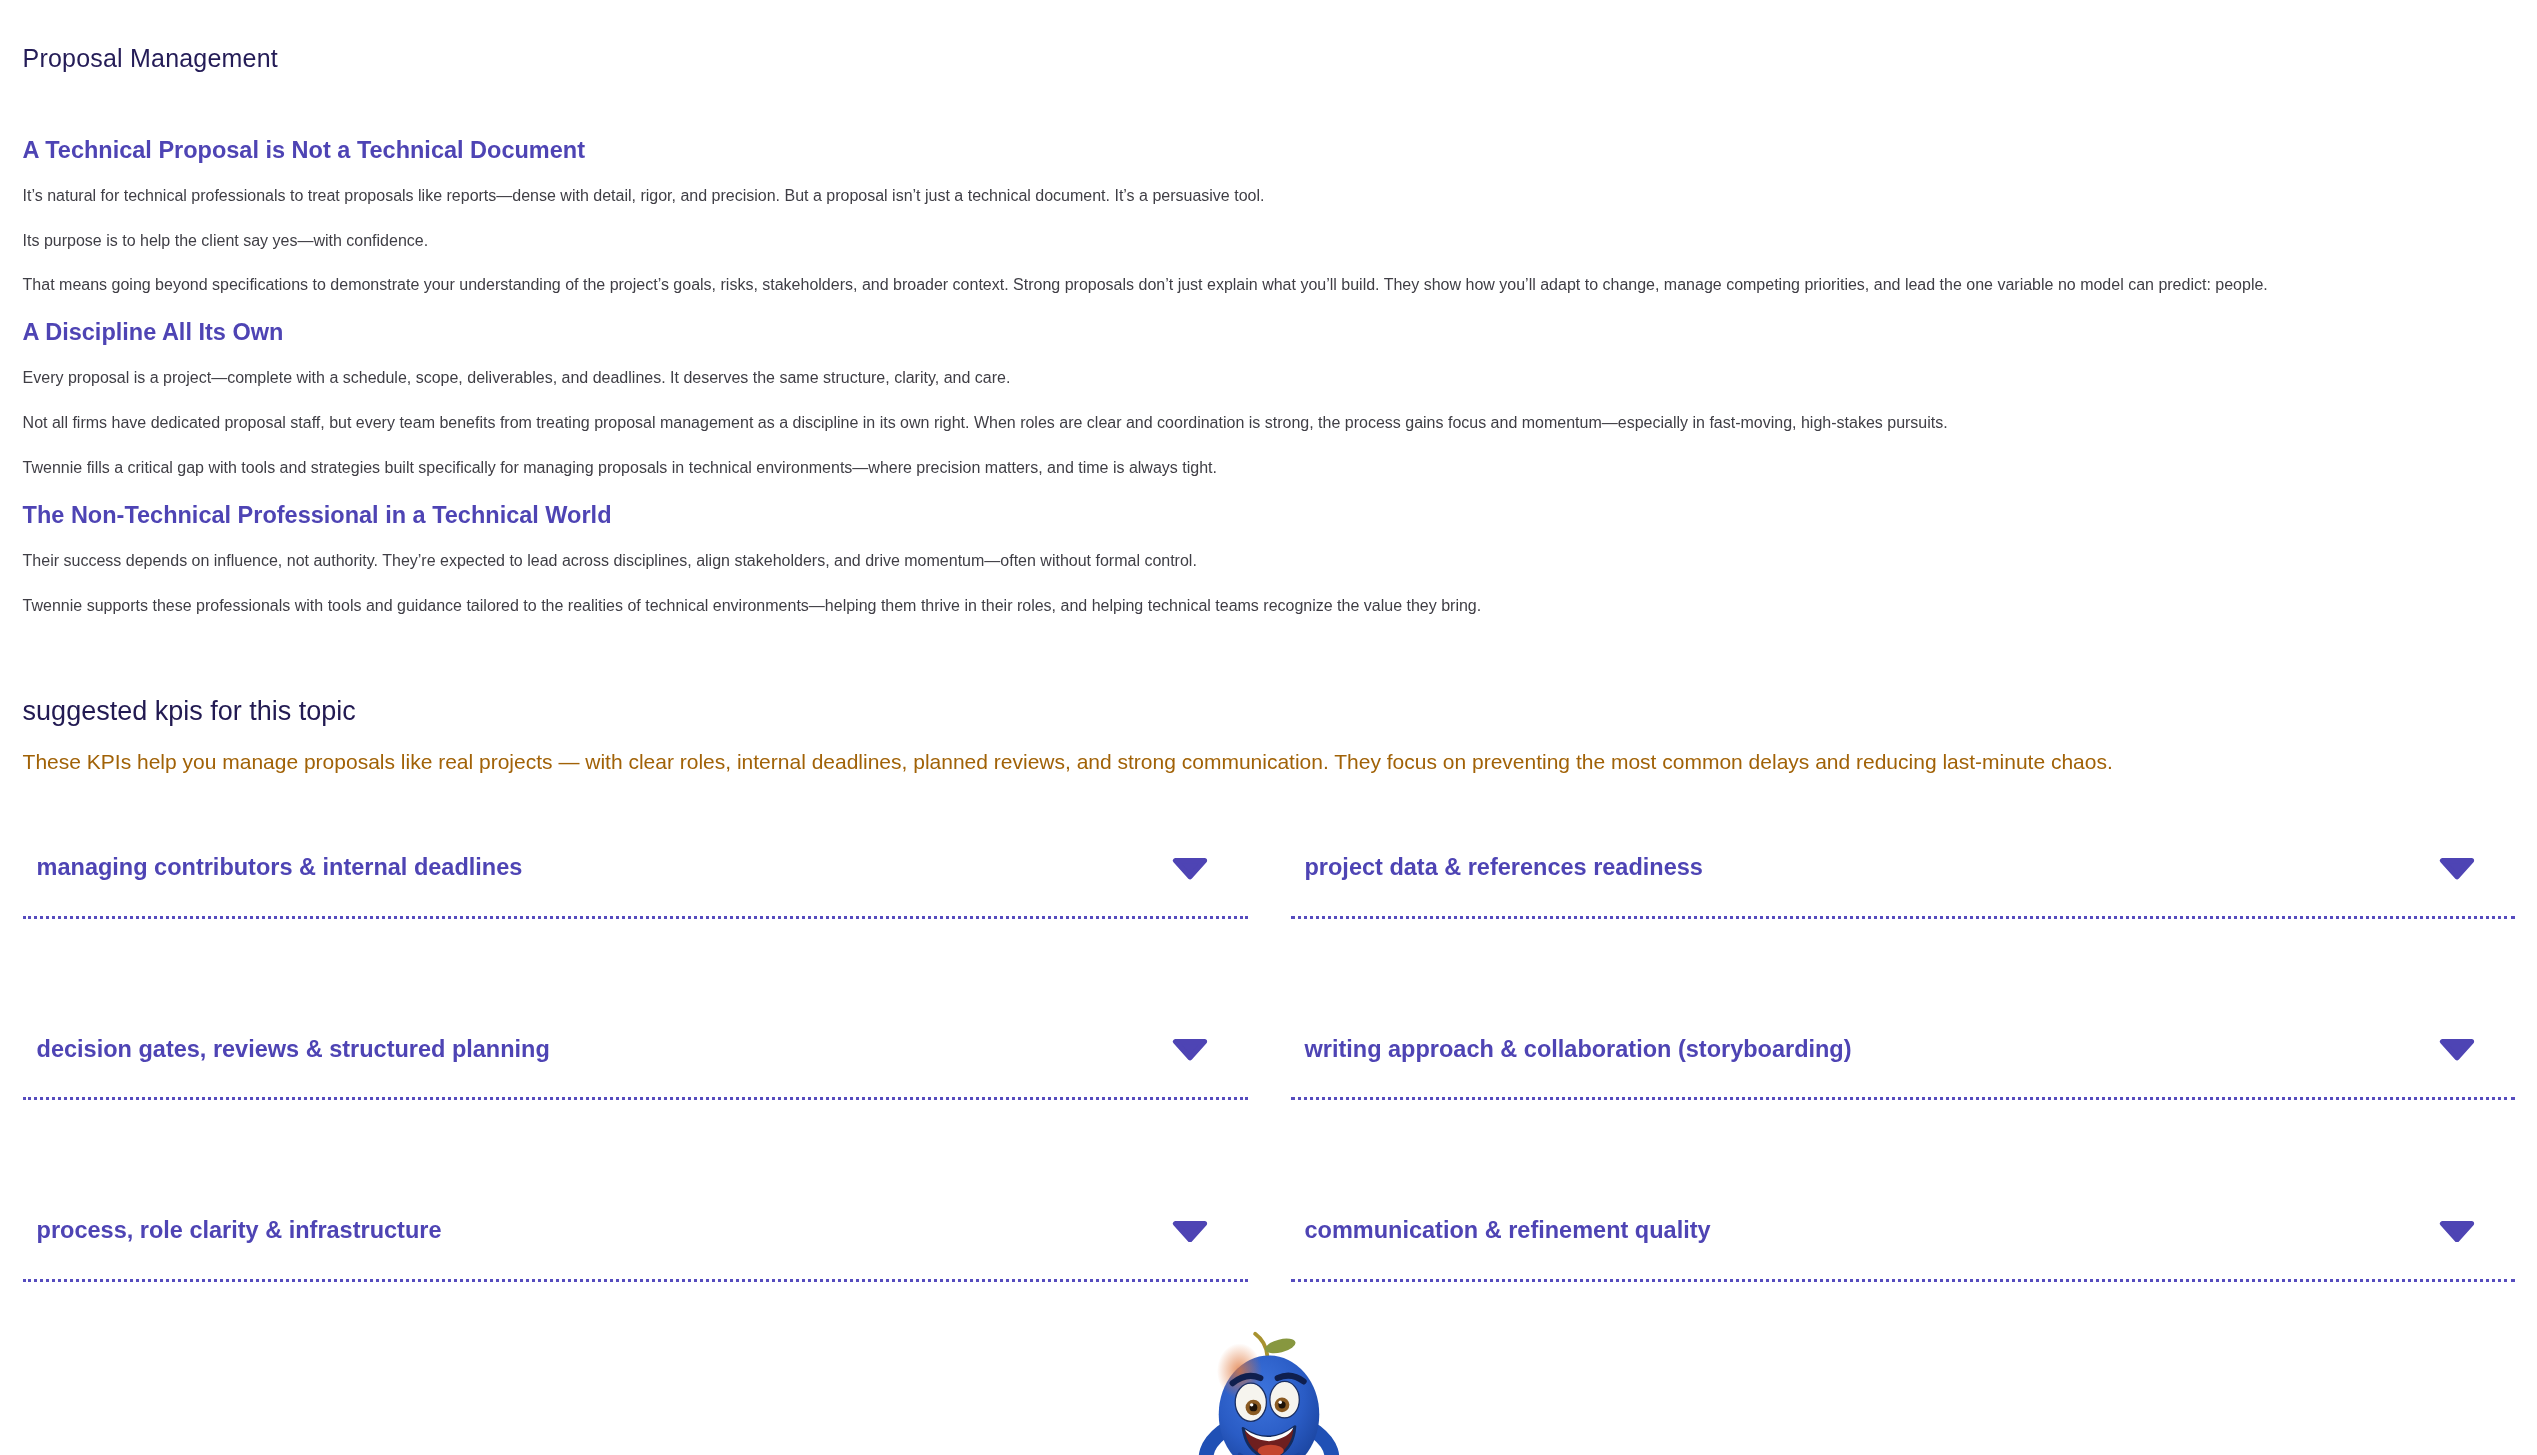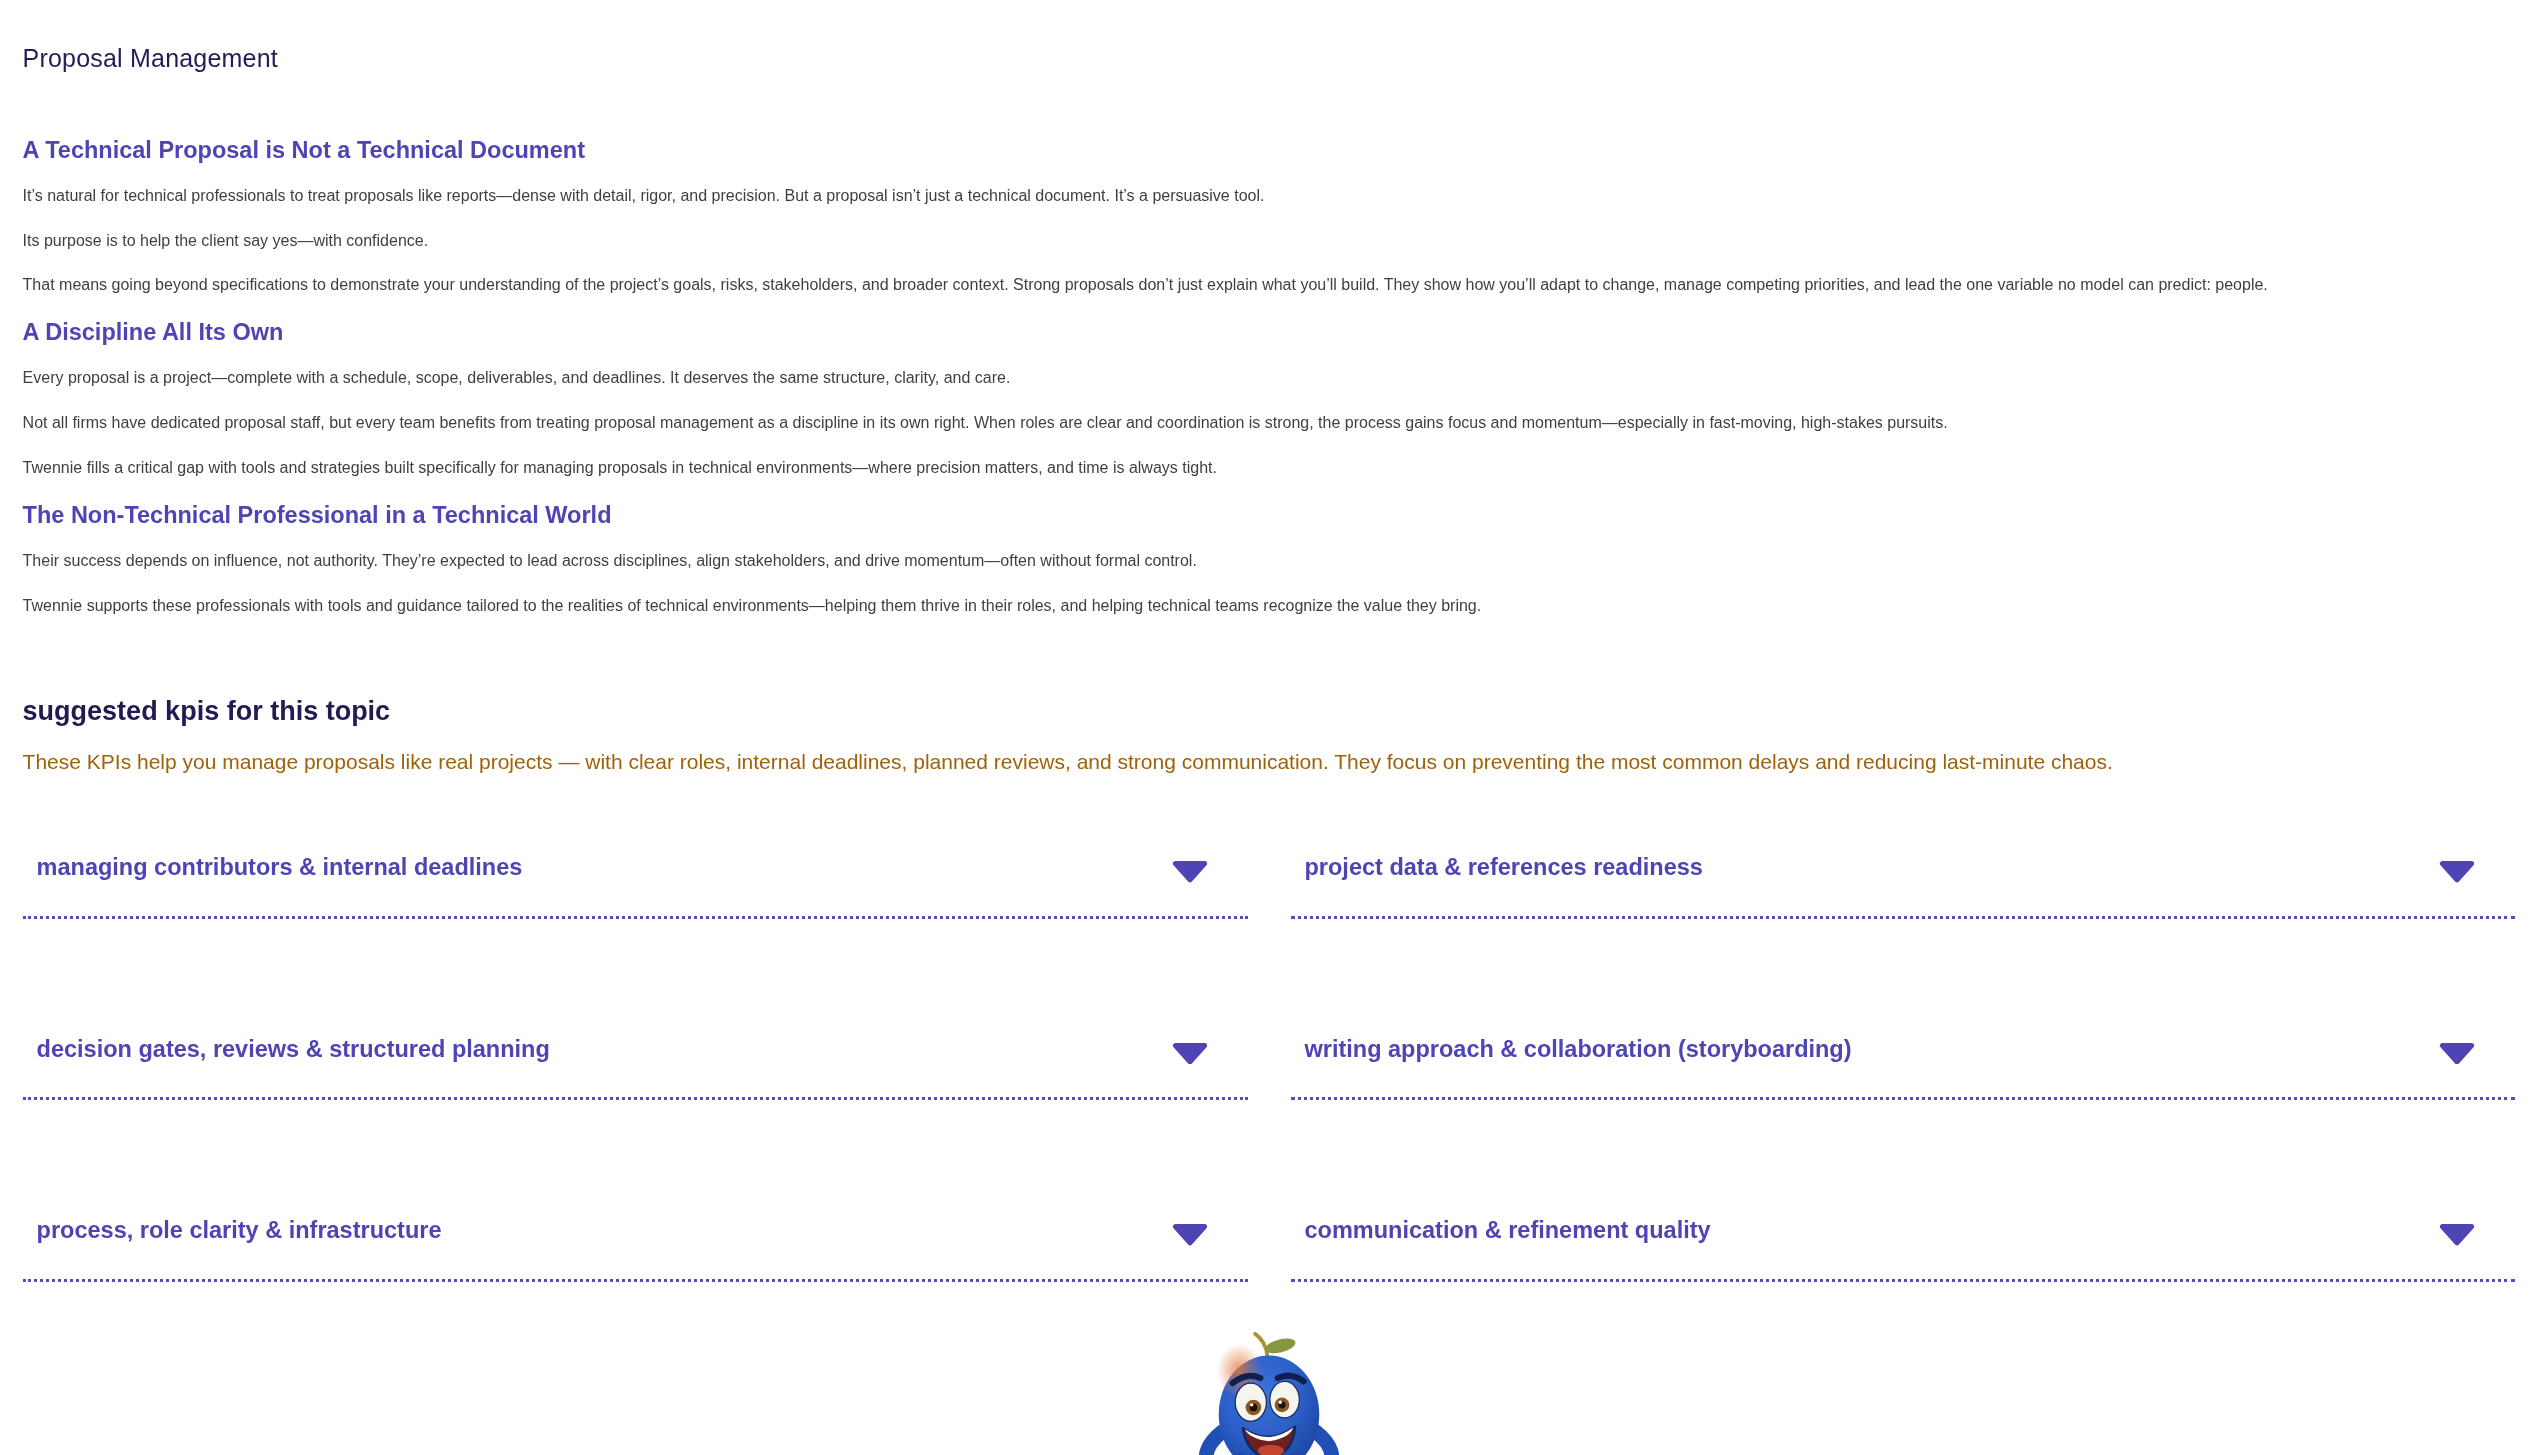--- a/index.html
+++ b/index.html
@@ -26,32 +26,32 @@
     font-size:23.5px; font-weight:700; color:#4e44b4;
     margin:0 0 21px 0; line-height:1.15;
   }
   .col p {
     font-size:16px; line-height:1.4; color:#3f3e45;
     margin:0 0 22.6px 0;
   }
 
   
   .kpi-heading {
-    font-size:27px; font-weight:700; color:#221a52;
+    font-size:27px; font-weight:400; color:#221a52;
     margin:56px 0 0 0; line-height:1.15;
   }
   .kpi-intro, .kpi-outro {
     font-size:21px; color:#a16207; line-height:1.38; margin:21px 0 0 0;
   }
   .kpi-grid {
     display:grid; grid-template-columns:1fr 1fr;
     column-gap:43px; row-gap:116px; margin-top:76px;
   }
   .kpi-item {
-    display:flex; justify-content:space-between; align-items:flex-end;
+    display:flex; justify-content:space-between; align-items:flex-start;
     padding:0 40px 33px 14px;
     border-bottom:3.5px dotted #564cbe;
     cursor:pointer; background:transparent;gap:16px;
   }
   .kpi-label {
     font-size:23.5px; font-weight:700; color:#4e44b4; line-height:1.25;
   }
   .kpi-chevron { flex:0 0 auto; margin-top:3.5px; }
   .kpi-chevron svg { display:block; }
   .kpi-outro { margin-top:52px; }

